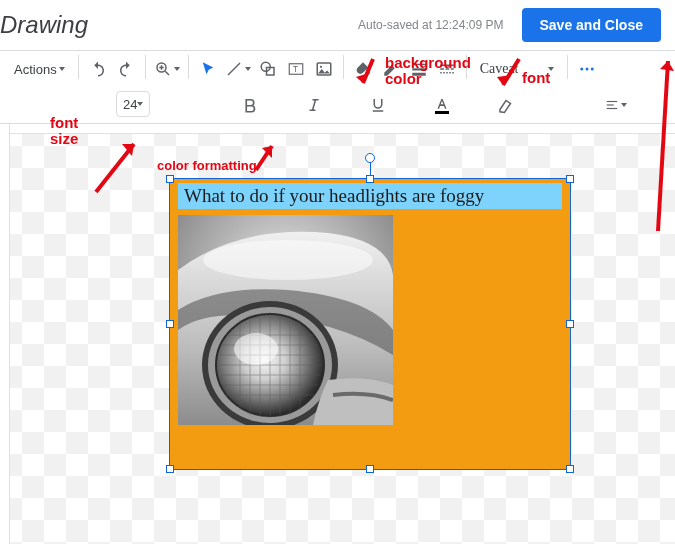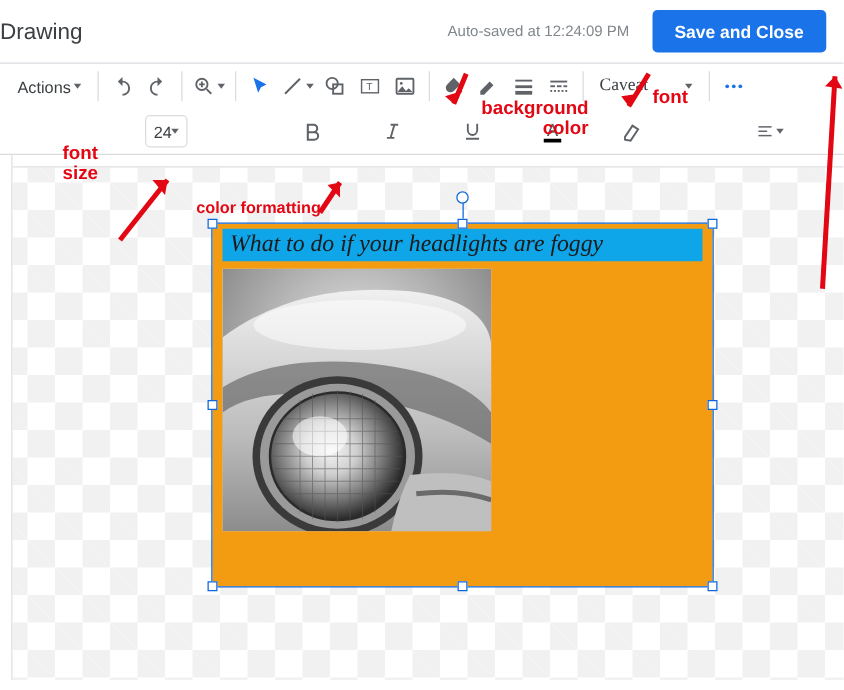--- a/index.html
+++ b/index.html
@@ -1,28 +1,28 @@
 <!DOCTYPE html>
 <html><head>
 <meta charset="utf-8">
 <style>
   * { box-sizing: border-box; }
   html, body { margin:0; padding:0; font-family: Arial, "Helvetica Neue", sans-serif; background:#fff; }
   .app { width:675px; height:552px; overflow:hidden; position:relative; }
 
   
   .header { display:flex; align-items:center; padding:8px 14px 8px 0; }
-  .title { font-size:18px; color:#3c4043; font-weight:400; }
+  .title { font-size:24px; color:#3c4043; font-weight:400;font-style:italic; }
   .autosave { margin-left:auto; font-size:12px; color:#80868b;text-align:right; }
   .save-close { margin-left:18px; background:#1a73e8; color:#fff; border:none; border-radius:4px; padding:9px 18px; font-size:14px; font-weight:700; cursor:pointer; }
 
   .divider { border:none; border-top:1px solid #dadce0; margin:0; }
 
   
-  .toolbar { display:flex; align-items:center; padding:4px 6px; gap:0; }
+  .toolbar { display:flex; padding:4px 6px; gap:0; }
   .toolbar.row2 { padding-left:116px;gap:36px; }
   .sep { width:1px; height:24px; background:#dadce0; margin:0 5px; }
   .tbtn { display:flex; align-items:center; justify-content:center; min-width:28px; height:28px; border:none; background:transparent; border-radius:3px; color:#5f6368; cursor:pointer; padding:0 3px;}
   .tbtn svg { display:block; }
   .tbtn .caret { margin-left:2px; }
   .tbtn.active svg, .tbtn.blue svg { fill:#1a73e8; }
   .tbtn.more { color:#1a73e8; }
   .actions-btn { font-size:13px; color:#3c4043; padding:0 8px; width:auto;}
   .font-pick { min-width:90px; font-size:14px; color:#3c4043; padding:0 8px; text-align:left; }
   .font-pick span:first-child { font-family: 'Brush Script MT', cursive; }
@@ -39,21 +39,21 @@
     background-size:44px 44px;
     background-position:0 0,22px 22px;
     background-color:#fff;
   }
   .canvas-ruler { position:absolute; left:0; right:0; top:0; height:10px; background:#fff; border-bottom:1px solid #e0e0e0; z-index:2;}
   .canvas-edge { position:absolute; top:0; bottom:0; width:10px; background:#fff; z-index:2;}
   .canvas-edge.left{left:0;border-right:1px solid #e0e0e0;}
 
   
   .shape { position:absolute; left:170px; top:55px; width:400px; height:290px; background:#f39c12; outline:1px solid #0d65d9; }
-  .shape-title { margin:4px 8px 6px 8px; height:26px; background:#0ea5e9; display:flex; align-items:center; padding:0 6px; font-family:'Brush Script MT','Segoe Script',cursive; font-style:italic; font-size:19px; color:#1b1b1b; }
+  .shape-title { margin:4px 8px 6px 8px; height:26px; background:#7dd3fc; display:flex; align-items:center; padding:0 6px; font-family:'Brush Script MT','Segoe Script',cursive; font-size:19px; color:#1b1b1b; }
   .shape-img { margin-left:8px; width:215px; height:210px; background:#cfcfcf; overflow:hidden; position:relative;}
 
   
   .shape-img svg { width:100%; height:100%; display:block; }
 
   .handle { position:absolute; width:8px; height:8px; background:#fff; border:1.5px solid #0d65d9; z-index:3;}
   .h-nw{left:-4px;top:-4px;} .h-n{left:calc(50% - 4px); top:-4px;} .h-ne{right:-4px;top:-4px;}
   .h-w{left:-4px; top:calc(50% - 4px);} .h-e{right:-4px; top:calc(50% - 4px);}
   .h-sw{left:-4px;bottom:-4px;} .h-s{left:calc(50% - 4px); bottom:-4px;} .h-se{right:-4px;bottom:-4px;}
   .rot { position:absolute; left:calc(50% - 5px); top:-26px; width:10px;height:10px;border:1.5px solid #0d65d9; background:#fff; border-radius:50%; z-index:3;}
@@ -346,21 +346,21 @@
         </g>
         <ellipse cx="78" cy="134" rx="22" ry="16" fill="#fff" opacity="0.55"></ellipse>
 
         <path d="M150 165 Q190 160 215 170 L215 210 L135 210 Q140 185 150 165Z" fill="#bfbfbf"></path>
         <path d="M155 180 Q190 176 215 185" stroke="#6a6a6a" stroke-width="4" fill="none"></path>
       </svg>
     </div>
   </div>
 </div>
 
-<div class="ann" style="left:385px; top:55px; white-space:pre; text-align:right;margin-top:24px;">background
+<div class="ann" style="left:385px; top:55px; white-space:pre; text-align:left;">background
 color</div>
 <div class="ann" style="left:522px; top:70px;">font</div>
 <div class="ann" style="left:50px; top:115px; white-space:pre; text-align:right;">font
 size</div>
 <div class="ann" style="left:157px; top:159px; font-size:13px;">color formatting</div>
 
 <div class="arrow" style="left:355px; top:55px;">
   <svg width="24" height="38">
         <line x1="18" y1="4" x2="8" y2="28"></line>
         <polygon points="8,28 1,22 14,18"></polygon>

